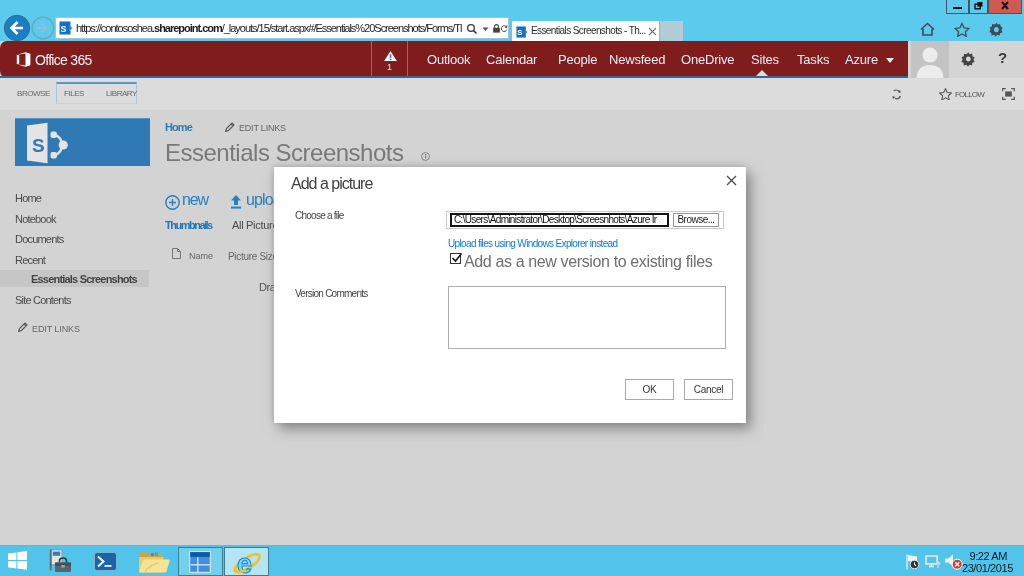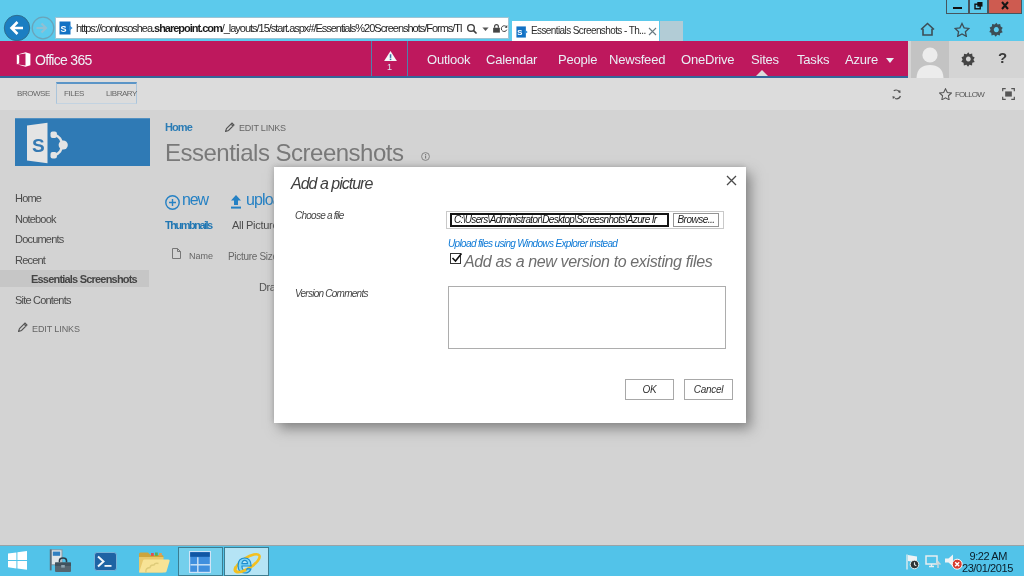--- a/index.html
+++ b/index.html
@@ -10,21 +10,21 @@
 
 #chrome { position:absolute; left:0; top:0; width:1024px; height:41px; background:#5ccaec; }
 .wbtn { position:absolute; top:0; height:14px; border:1px solid #46555e; border-top:none; background:#5ccaec; }
 #addrbar { position:absolute; left:55px; top:17px; width:454px; height:22px; background:#fff; border:1px solid #9fc4d4; }
 #urltext { position:absolute; left:20px; top:4px; font-size:11px; letter-spacing:-1.02px; color:#1c1c1c; white-space:nowrap; width:389px; overflow:hidden; }
 #tab1 { position:absolute; left:512px; top:21px; width:147px; height:20px; background:#fff; }
 #tabstub { position:absolute; left:660px; top:21px; width:23px; height:20px; background:#b2ccd6; }
 .tabtext { position:absolute; left:19px; top:4px; font-size:10px; letter-spacing:-0.6px; color:#2b2b2b; white-space:nowrap; }
 
 
-#suitebar { position:absolute; left:0; top:41px; width:1024px; height:37px; background:#be185d; }
+#suitebar { position:absolute; left:0; top:41px; width:1024px; height:37px; background:#7f1d1d;border-radius:7px; }
 #sbstrip { position:absolute; left:0; top:35px; width:908px; height:2px; background:#33679a; }
 .snav { position:absolute; top:12px; color:#e9eff5; font-size:13px; letter-spacing:-0.2px; line-height:13px; }
 #warncell { position:absolute; left:371px; top:0; width:37px; height:35px; border-left:1px solid #4d82ad; border-right:1px solid #4d82ad; }
 #greypanel { position:absolute; left:908px; top:0; width:116px; height:37px; background:#d4d4d4; }
 #avatar { position:absolute; left:3px; top:0; width:38px; height:37px; background:#c3c3c3; overflow:hidden; }
 #sitesptr { position:absolute; left:756px; top:29px; width:0; height:0; border-left:6px solid transparent; border-right:6px solid transparent; border-bottom:6px solid #dcdcdc; }
 
 
 #ribbon { position:absolute; left:0; top:78px; width:1024px; height:32px; background:#dcdcdc; }
 .rtab { position:absolute; top:12px; font-size:8px; color:#666; letter-spacing:-0.45px; line-height:8px; }
@@ -43,21 +43,21 @@
 #uptxt { position:absolute; left:246px; top:81px; font-size:16px; letter-spacing:-0.9px; color:#2581c4; }
 #thumbs { position:absolute; left:165px; top:109px; font-size:11px; font-weight:bold; letter-spacing:-1.5px; color:#2177b3; }
 #allpics { position:absolute; left:232px; top:109px; font-size:11px; letter-spacing:-0.3px; color:#4c4c4c; }
 #thname { position:absolute; left:189px; top:141px; font-size:9px; color:#666; }
 #thsize { position:absolute; left:228px; top:141px; font-size:10px; letter-spacing:-0.3px; color:#666; }
 #dragtxt { position:absolute; left:259px; top:171px; font-size:11px; letter-spacing:-0.4px; color:#555; }
 #searchbox { position:absolute; left:821px; top:9px; width:185px; height:18px; border:1px solid #989898; }
 #searchph { position:absolute; left:6px; top:3px; font-size:11px; color:#888; }
 
 
-#dlg { position:absolute; left:274px; top:167px; width:472px; height:256px; background:#fff; box-shadow:5px 6px 12px rgba(95,95,95,0.65), -1px -1px 5px rgba(120,120,120,0.35);font-style:italic; }
+#dlg { position:absolute; left:274px; top:167px; width:472px; height:256px; background:#fff; box-shadow:5px 6px 12px rgba(95,95,95,0.65), -1px -1px 5px rgba(120,120,120,0.35); }
 #dlgtitle { position:absolute; left:17px; top:8px; font-size:16px; letter-spacing:-1px; color:#3f3f3f; }
 .dlabel { position:absolute; font-size:10px; letter-spacing:-0.75px; color:#444; }
 #fileouter { position:absolute; left:172px; top:44px; width:278px; height:18px; border:1px solid #c9c9c9; }
 #filebox { position:absolute; left:176px; top:46px; width:219px; height:14px; border:2px solid #141414; font-size:10px; letter-spacing:-0.66px; color:#111; white-space:nowrap; overflow:hidden; line-height:10px; padding:0 0 0 2px; background:#fff; }
 #browse { position:absolute; left:399px; top:46px; width:46px; height:14px; border:1px solid #949494; font-size:10px; letter-spacing:-0.5px; color:#222; text-align:center; line-height:12px; background:#fff; }
 #uplink { position:absolute; left:174px; top:71px; font-size:10px; letter-spacing:-0.65px; color:#0d79d6; }
 #verchk { position:absolute; left:176px; top:86px; width:11px; height:11px; border:1px solid #333; background:#fff; }
 #verlbl { position:absolute; left:190px; top:86px; font-size:16px; letter-spacing:-0.37px; color:#6e6e6e; }
 #vcarea { position:absolute; left:174px; top:119px; width:278px; height:63px; border:1px solid #adadad; background:#fff; }
 .dbtn { position:absolute; top:212px; width:49px; height:21px; border:1px solid #a8a8a8; font-size:10px; letter-spacing:-0.3px; color:#333; text-align:center; line-height:19px; background:#fff; }

